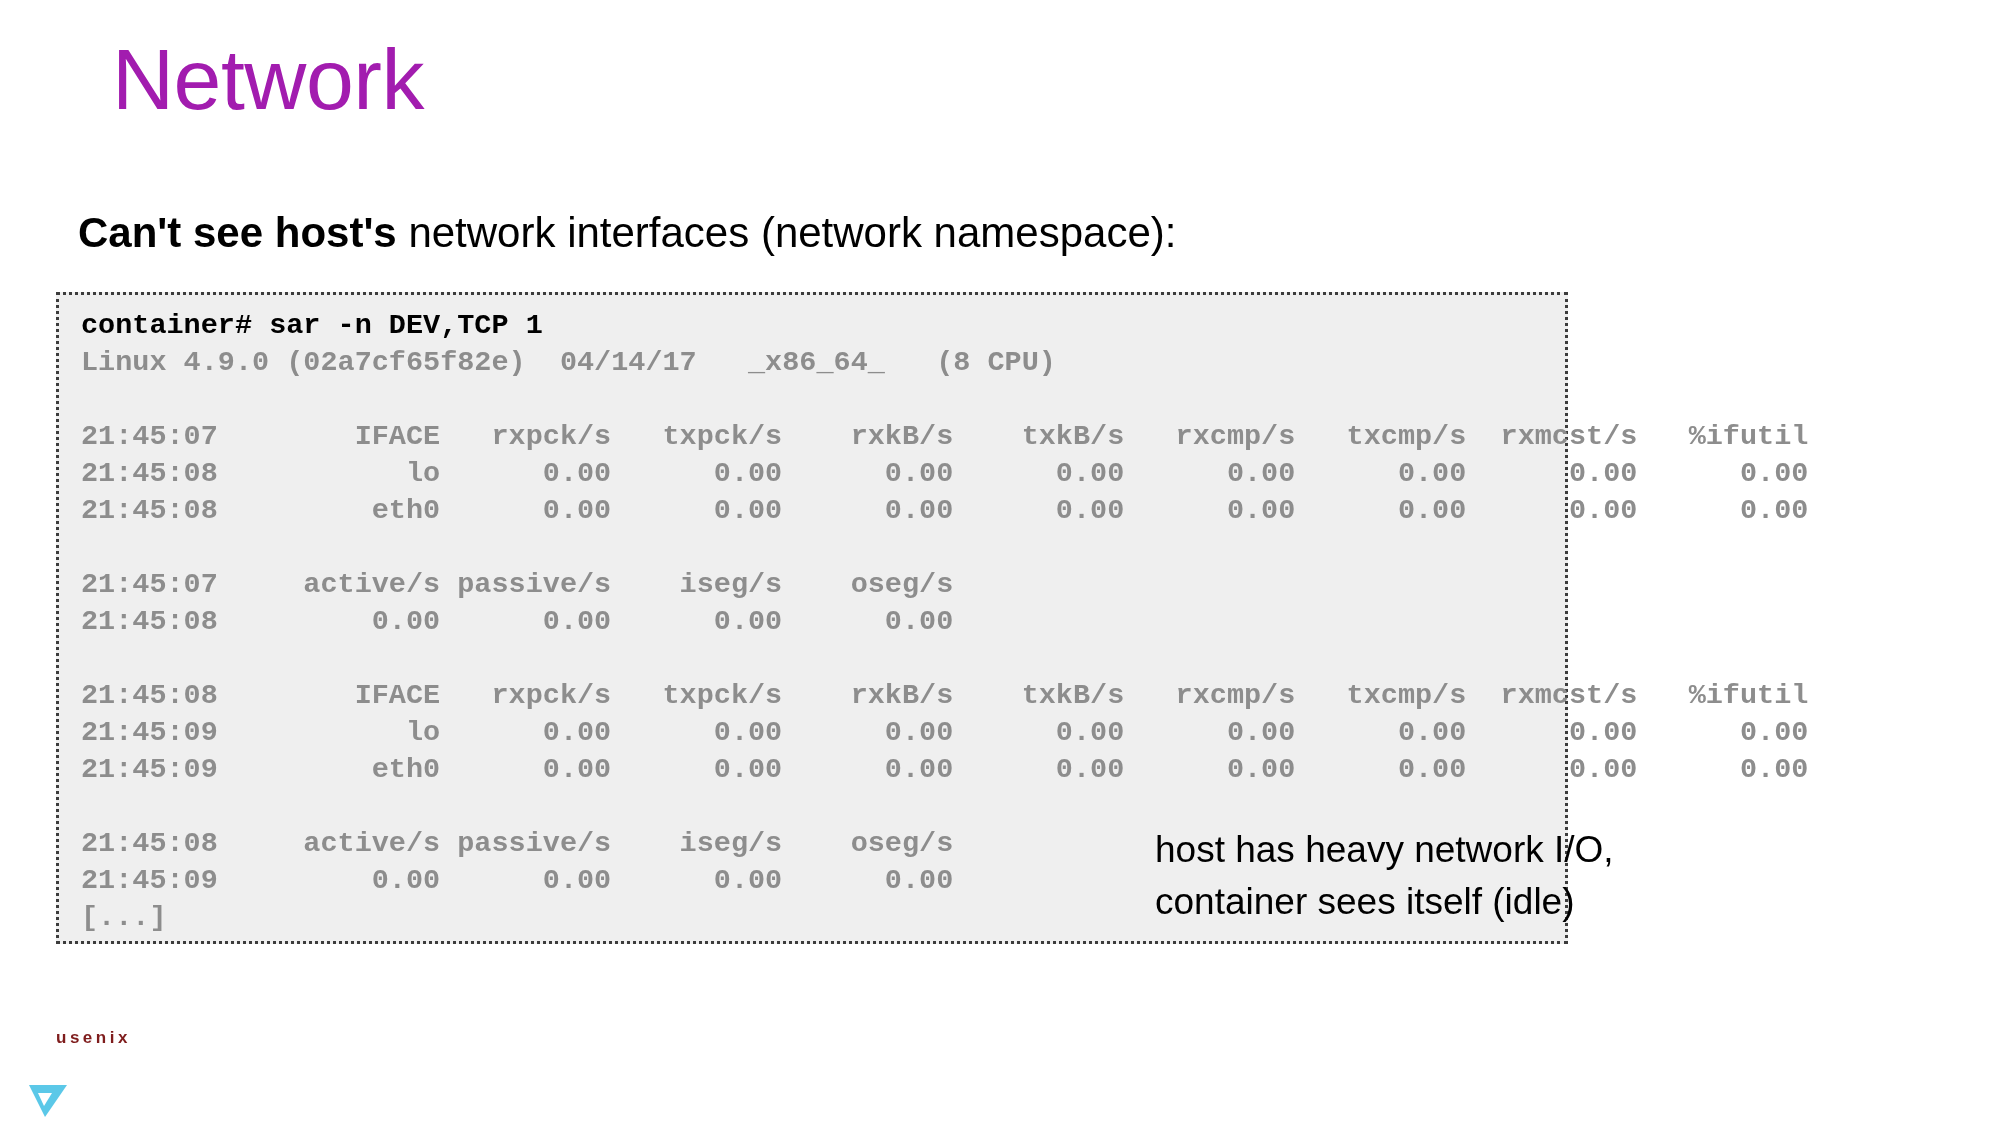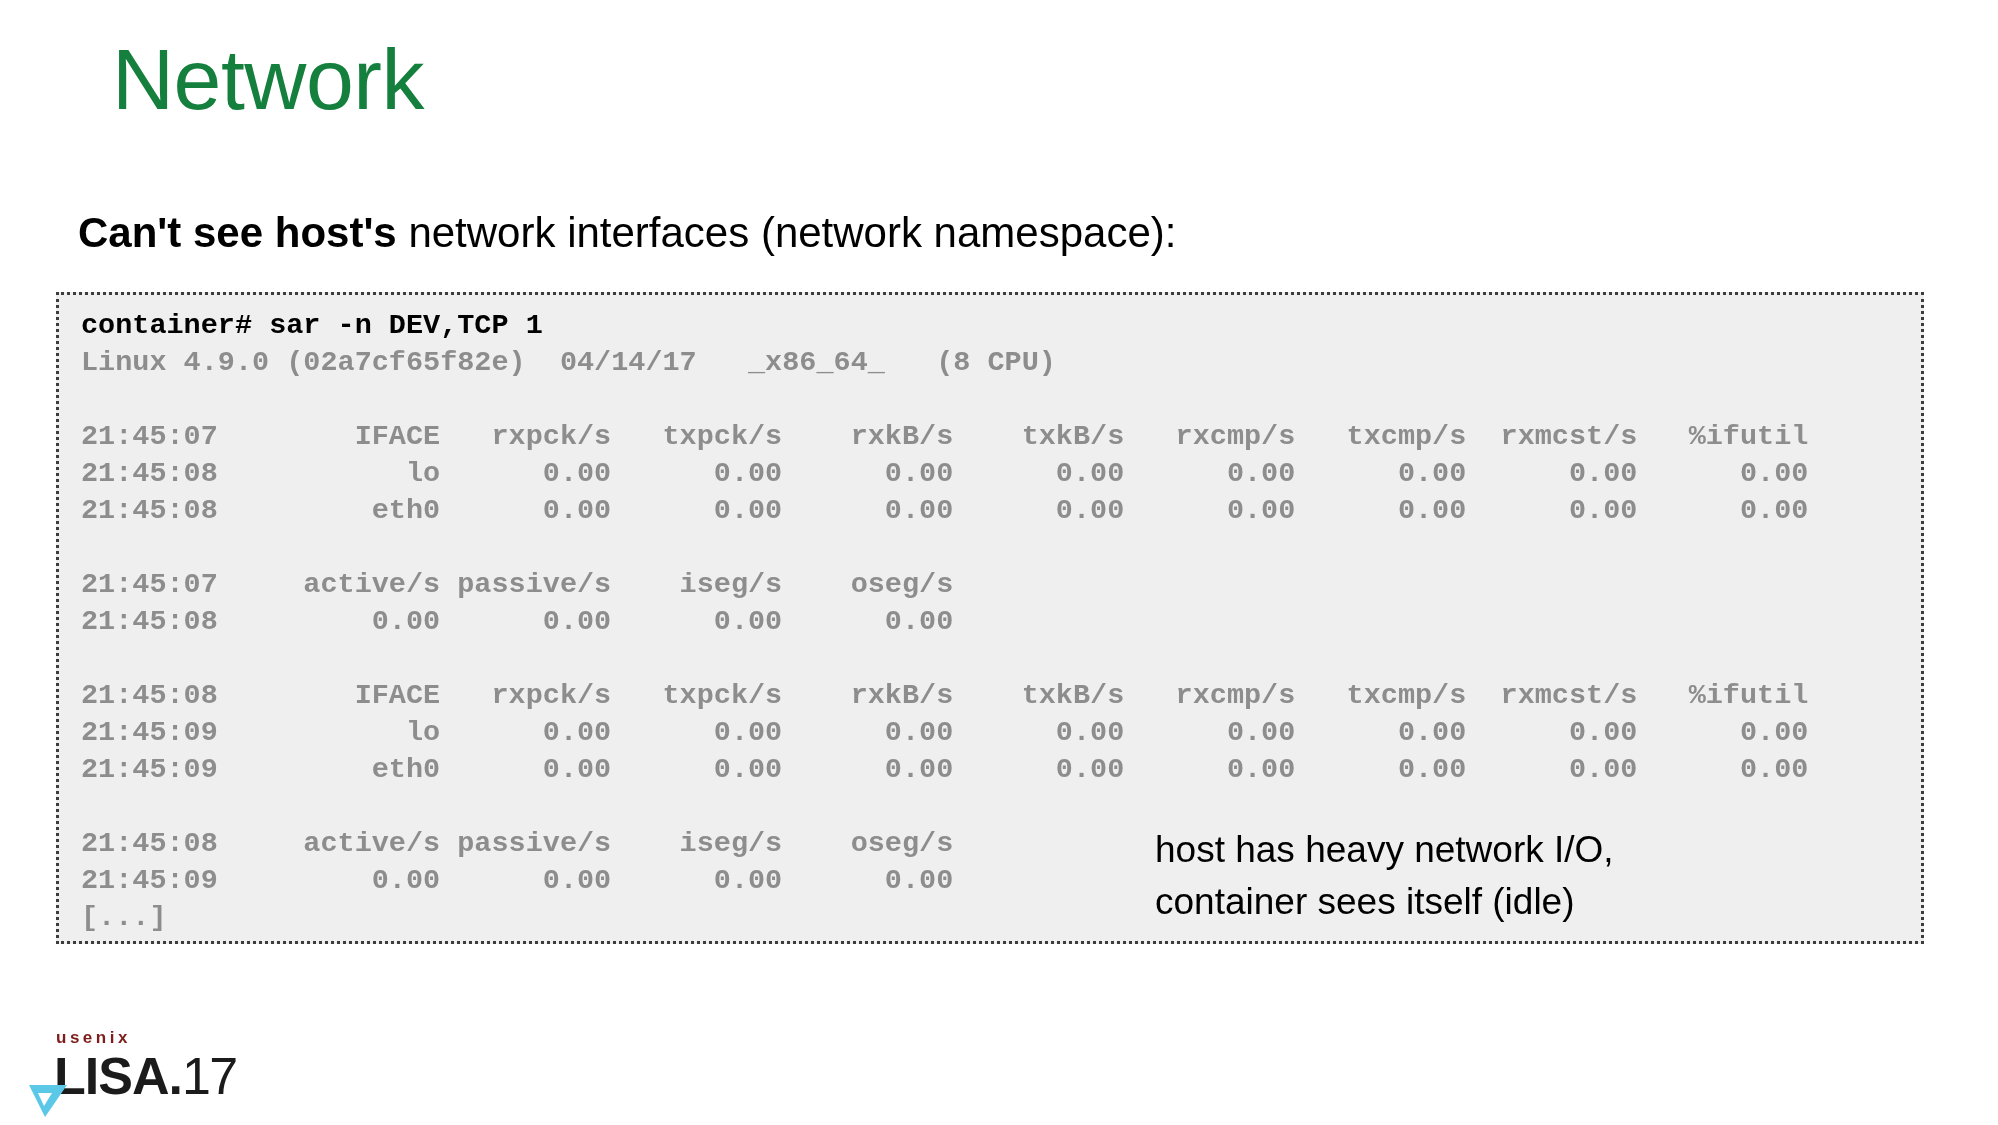--- a/index.html
+++ b/index.html
@@ -16,21 +16,21 @@
     -webkit-font-smoothing: antialiased;
   }
 
   
   #slide-title {
     position: absolute;
     left: 112px;
     top: 34px;
     font-size: 86px;
     font-weight: 400;
-    color: #15803d;
+    color: #a21caf;
     letter-spacing: -0.5px;
     line-height: 1.05;
     white-space: nowrap;
   }
 
   
   #subtitle {
     position: absolute;
     left: 78px;
     top: 208px;
@@ -41,21 +41,21 @@
     text-align: center;
   }
   #subtitle .strong { font-weight: 700; }
   #subtitle .normal { font-weight: 400; }
 
   
   #terminal-panel {
     position: absolute;
     left: 56px;
     top: 292px;
-    width: 1868px;
+    width: 1512px;
     height: 652px;
     background: #efefef;
     border: 3px dotted #3c3c3c;
     box-sizing: border-box;
   }
   #terminal-output {
     position: absolute;
     left: 22px;
     top: 12px;
     margin: 0;
@@ -155,18 +155,17 @@
 <span class="out">21:45:09         0.00      0.00      0.00      0.00</span>
 <span class="out">[...]</span></pre>
 
 </div>
 
 <div id="annotation"><span>host has heavy network I/O,</span>
 <span>container sees itself (idle)</span></div>
 
 <div id="logo">
   <div id="logo-usenix">usenix</div>
-  <div id="logo-lisa"><span>LISA</span><span>.</span><span class="yr">17</span></div>
   <svg id="logo-mark" viewBox="0 0 40 34" xmlns="http://www.w3.org/2000/svg">
     <path d="M1 1 L39 1 L17 33 Z" fill="#5bc8e8"></path>
     <path d="M10 9 L24 9 L16 22 Z" fill="#ffffff"></path>
   </svg>
 </div>
 
 </body></html>

